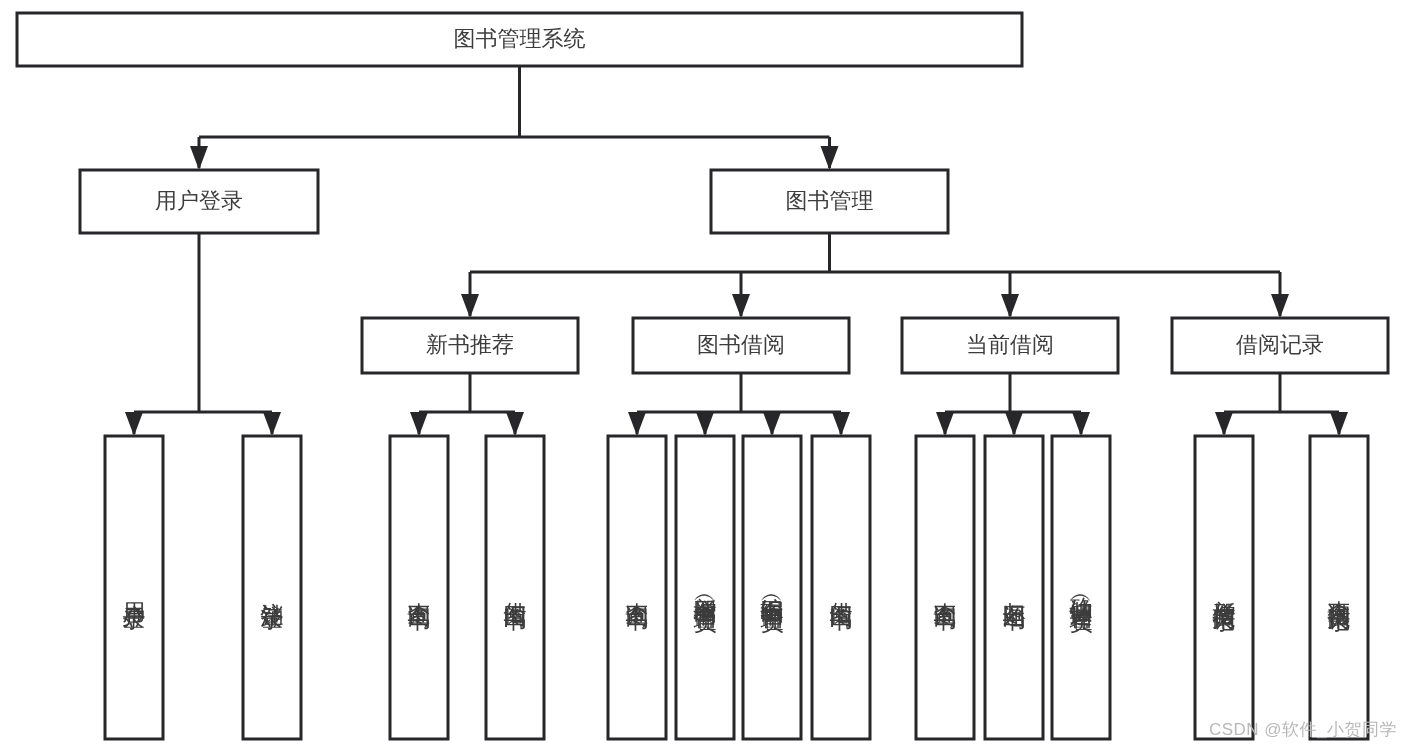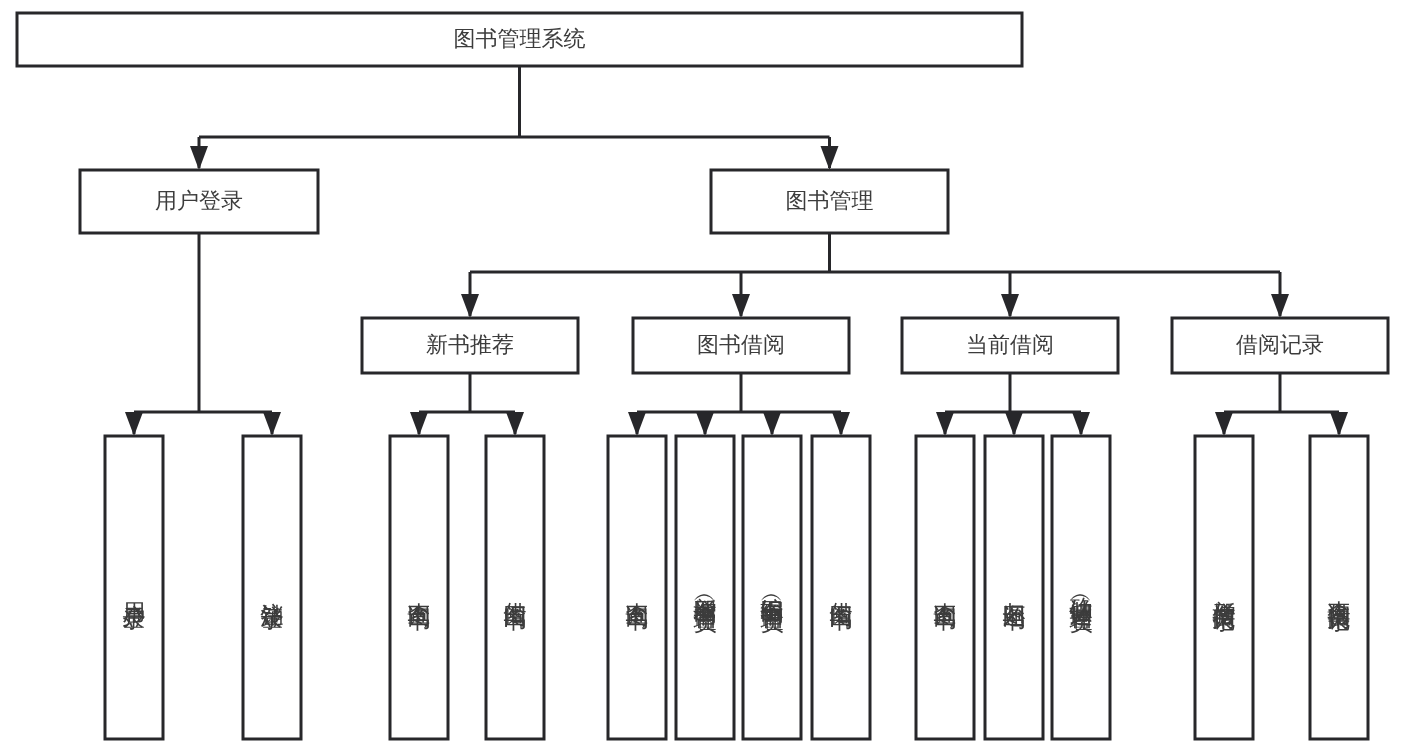--- a/index.html
+++ b/index.html
@@ -202,14 +202,15 @@
         <span class="leaf-label">确认归还（管理员）</span>
       </div>
       <div class="leaf-label-wrap" style="left: 1195px; top: 436px; width: 58px; height: 303px;">
         <span class="leaf-label">新增借阅记录</span>
       </div>
       <div class="leaf-label-wrap" style="left: 1310px; top: 436px; width: 58px; height: 303px;">
         <span class="leaf-label">查询借阅记录</span>
       </div>
     </div>
 
+  <div class="watermark">CSDN @软件_小贺同学</div>
 
 </div>
 
 </body></html>

